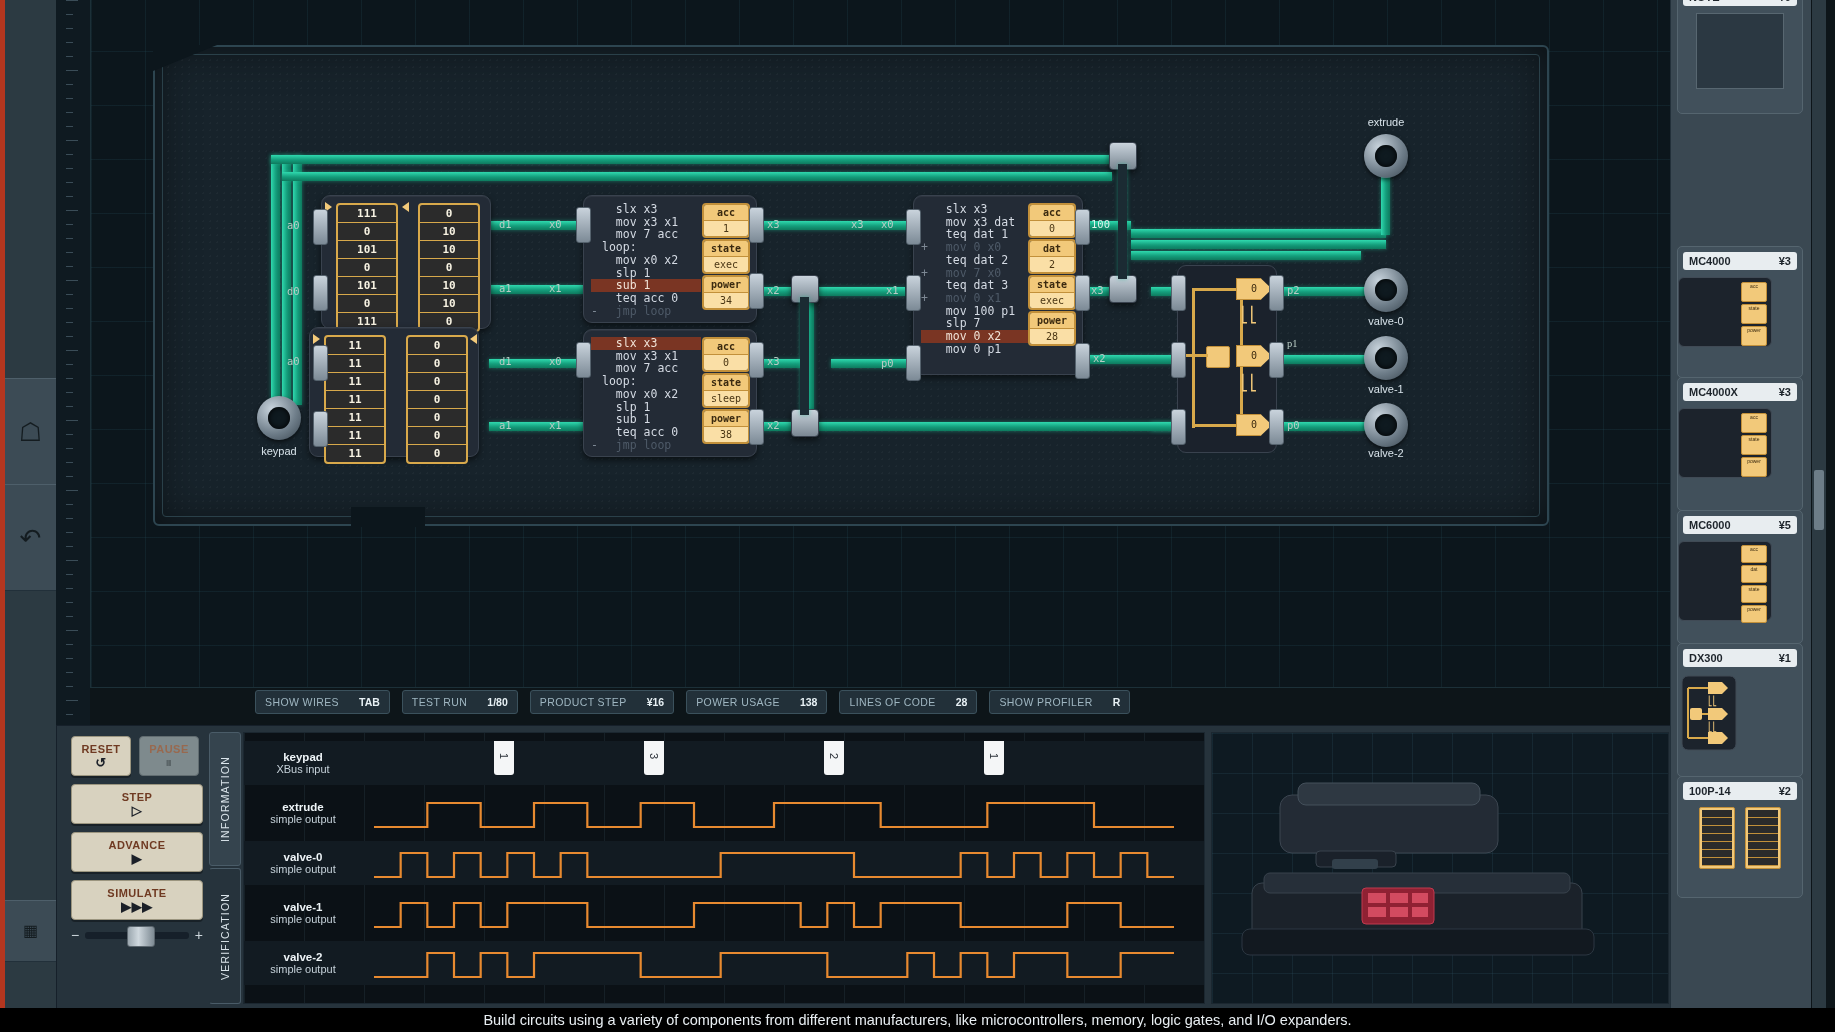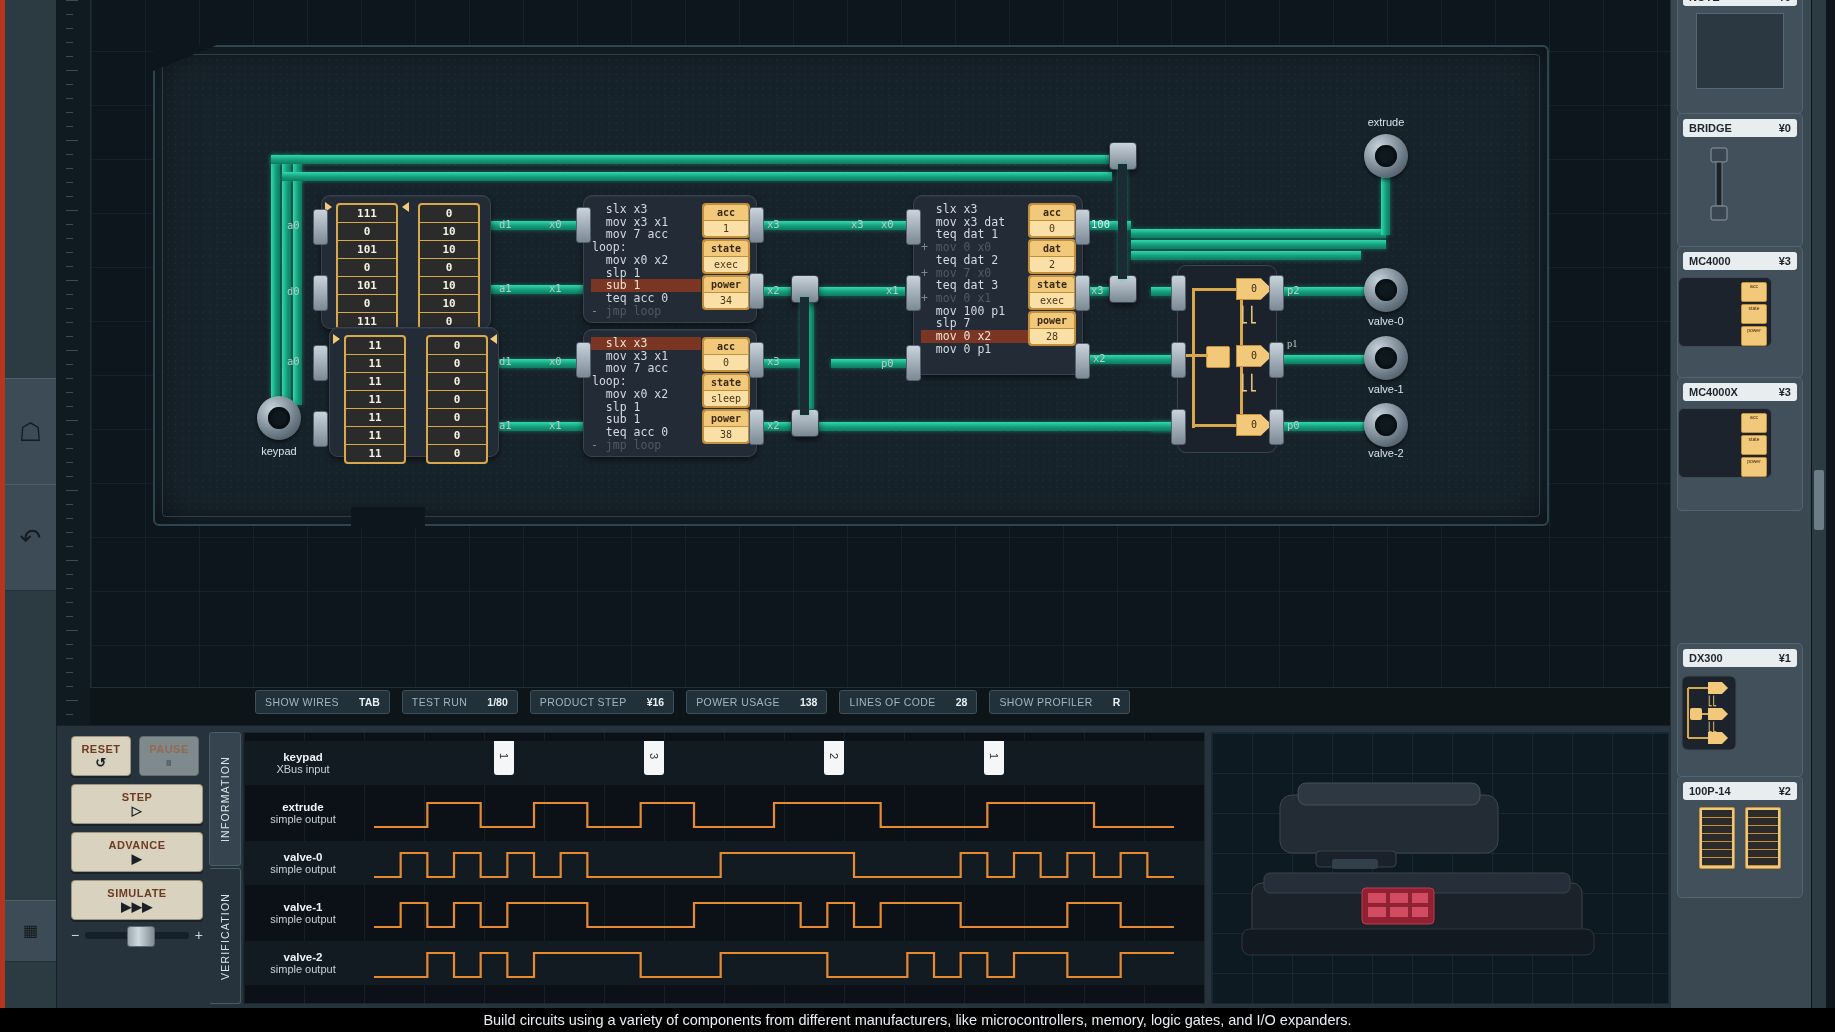--- a/index.html
+++ b/index.html
@@ -53,21 +53,21 @@
   .memcol{position:absolute;width:58px;border:2px solid #d8a94b;border-radius:4px;
           background:#f2c97a;overflow:hidden;}
   .memcell{height:17px;line-height:17px;text-align:center;font-size:11px;font-weight:bold;
            color:#f7f2e2;background:#2b2b2b;border-bottom:1px solid #d8a94b;
            font-family:"DejaVu Sans Mono",monospace;}
   .memcell:last-child{border-bottom:none;}
 
   
   .codebox{position:absolute;color:#d5dbe4;font-family:"DejaVu Sans Mono",monospace;
            font-size:11.5px;line-height:12.7px;white-space:pre;}
-  .cl{position:relative;padding-left:1px;}
+  .cl{position:relative;padding-left:11px;}
   .cl.dim{color:#4e5a68;}
   .cl.hl{background:#7a3523;color:#f0e2d6;}
   .cl .gut{position:absolute;left:0;top:0;color:#7d8894;}
 
   
   .reg{position:absolute;width:44px;border:2px solid #c2903a;border-radius:4px;overflow:hidden;
        font-family:"DejaVu Sans Mono",monospace;}
   .reg .rn{height:15px;line-height:15px;text-align:center;font-size:10px;font-weight:bold;
            color:#3b2a10;background:#f2c97a;border-bottom:1px solid #c2903a;}
   .reg .rv{height:15px;line-height:15px;text-align:center;font-size:10px;
@@ -337,21 +337,21 @@
       </div>
       <div class="pad" style="left:222px;top:212px;"></div>
       <div class="pad" style="left:222px;top:278px;"></div>
       <span class="padlbl" id="m1a0" style="left:196px;top:222px;">a0</span>
       <span class="padlbl" id="m1d0" style="left:196px;top:288px;">d0</span>
       <span class="padlbl" style="left:408px;top:221px;">d1</span>
       <span class="padlbl" style="left:458px;top:221px;">x0</span>
       <span class="padlbl" style="left:408px;top:285px;">a1</span>
       <span class="padlbl" style="left:458px;top:285px;">x1</span>
 
-      <div class="part" style="left:238px;top:330px;width:168px;height:128px;">
+      <div class="part" style="left:218px;top:330px;width:168px;height:128px;">
         <div class="memcol" id="mem2L" style="left:14px;top:7px;">
             <div class="memcell">11</div>
             <div class="memcell">11</div>
             <div class="memcell">11</div>
             <div class="memcell">11</div>
             <div class="memcell">11</div>
             <div class="memcell">11</div>
             <div class="memcell">11</div>
           </div>
         <div class="memcol" id="mem2R" style="left:96px;top:7px;">
@@ -655,31 +655,20 @@
   <div class="palette" id="palette">
       <div class="pitem" style="top:-18px;height:130px">
         <div class="hd">
           <span class="nm">NOTE</span>
           <span class="pr">¥0</span>
         </div>
         <div class="art">
           <div style="width:86px;height:74px;background:#2b3842;border:1px solid #586771;margin:0 auto"></div>
         </div>
       </div>
-      <div class="pitem" style="top:113px;height:132px">
-        <div class="hd">
-          <span class="nm">BRIDGE</span>
-          <span class="pr">¥0</span>
-        </div>
-        <div class="art"><svg width="80" height="82">
-            <rect x="33" y="4" width="16" height="14" rx="2" fill="#3a4752" stroke="#8b99a3"></rect>
-            <rect x="38" y="18" width="6" height="44" fill="#1a222a" stroke="#78868f"></rect>
-            <rect x="33" y="62" width="16" height="14" rx="2" fill="#3a4752" stroke="#8b99a3"></rect>
-          </svg></div>
-      </div>
       <div class="pitem" style="top:246px;height:130px">
         <div class="hd">
           <span class="nm">MC4000</span>
           <span class="pr">¥3</span>
         </div>
         <div class="art">
           <div style="position:relative;width:92px;height:68px;background:#1c232c;border:1px solid #404a55;border-radius:6px">
             <div style="position:absolute;right:4px;top:4px;width:26px;height:58px">
               <div style="height:18px;margin-bottom:2px;background:#f2c97a;border:1px solid #c2903a;border-radius:2px;font-size:5px;color:#3b2a10;text-align:center">acc</div>
               <div style="height:18px;margin-bottom:2px;background:#f2c97a;border:1px solid #c2903a;border-radius:2px;font-size:5px;color:#3b2a10;text-align:center">state</div>
@@ -692,20 +681,36 @@
         <div class="hd">
           <span class="nm">MC4000X</span>
           <span class="pr">¥3</span>
         </div>
         <div class="art">
           <div style="position:relative;width:92px;height:68px;background:#1c232c;border:1px solid #404a55;border-radius:6px">
             <div style="position:absolute;right:4px;top:4px;width:26px;height:58px">
               <div style="height:18px;margin-bottom:2px;background:#f2c97a;border:1px solid #c2903a;border-radius:2px;font-size:5px;color:#3b2a10;text-align:center">acc</div>
               <div style="height:18px;margin-bottom:2px;background:#f2c97a;border:1px solid #c2903a;border-radius:2px;font-size:5px;color:#3b2a10;text-align:center">state</div>
               <div style="height:18px;margin-bottom:2px;background:#f2c97a;border:1px solid #c2903a;border-radius:2px;font-size:5px;color:#3b2a10;text-align:center">power</div>
+            </div>
+          </div>
+        </div>
+      </div>
+      <div class="pitem" style="top:510px;height:132px">
+        <div class="hd">
+          <span class="nm">MC6000</span>
+          <span class="pr">¥5</span>
+        </div>
+        <div class="art">
+          <div style="position:relative;width:92px;height:78px;background:#1c232c;border:1px solid #404a55;border-radius:6px">
+            <div style="position:absolute;right:4px;top:3px;width:26px">
+              <div style="height:16px;margin-bottom:2px;background:#f2c97a;border:1px solid #c2903a;border-radius:2px;font-size:5px;color:#3b2a10;text-align:center">acc</div>
+              <div style="height:16px;margin-bottom:2px;background:#f2c97a;border:1px solid #c2903a;border-radius:2px;font-size:5px;color:#3b2a10;text-align:center">dat</div>
+              <div style="height:16px;margin-bottom:2px;background:#f2c97a;border:1px solid #c2903a;border-radius:2px;font-size:5px;color:#3b2a10;text-align:center">state</div>
+              <div style="height:16px;margin-bottom:2px;background:#f2c97a;border:1px solid #c2903a;border-radius:2px;font-size:5px;color:#3b2a10;text-align:center">power</div>
             </div>
           </div>
         </div>
       </div>
       <div class="pitem" style="top:643px;height:132px">
         <div class="hd">
           <span class="nm">DX300</span>
           <span class="pr">¥1</span>
         </div>
         <div class="art"><svg width="62" height="78">

